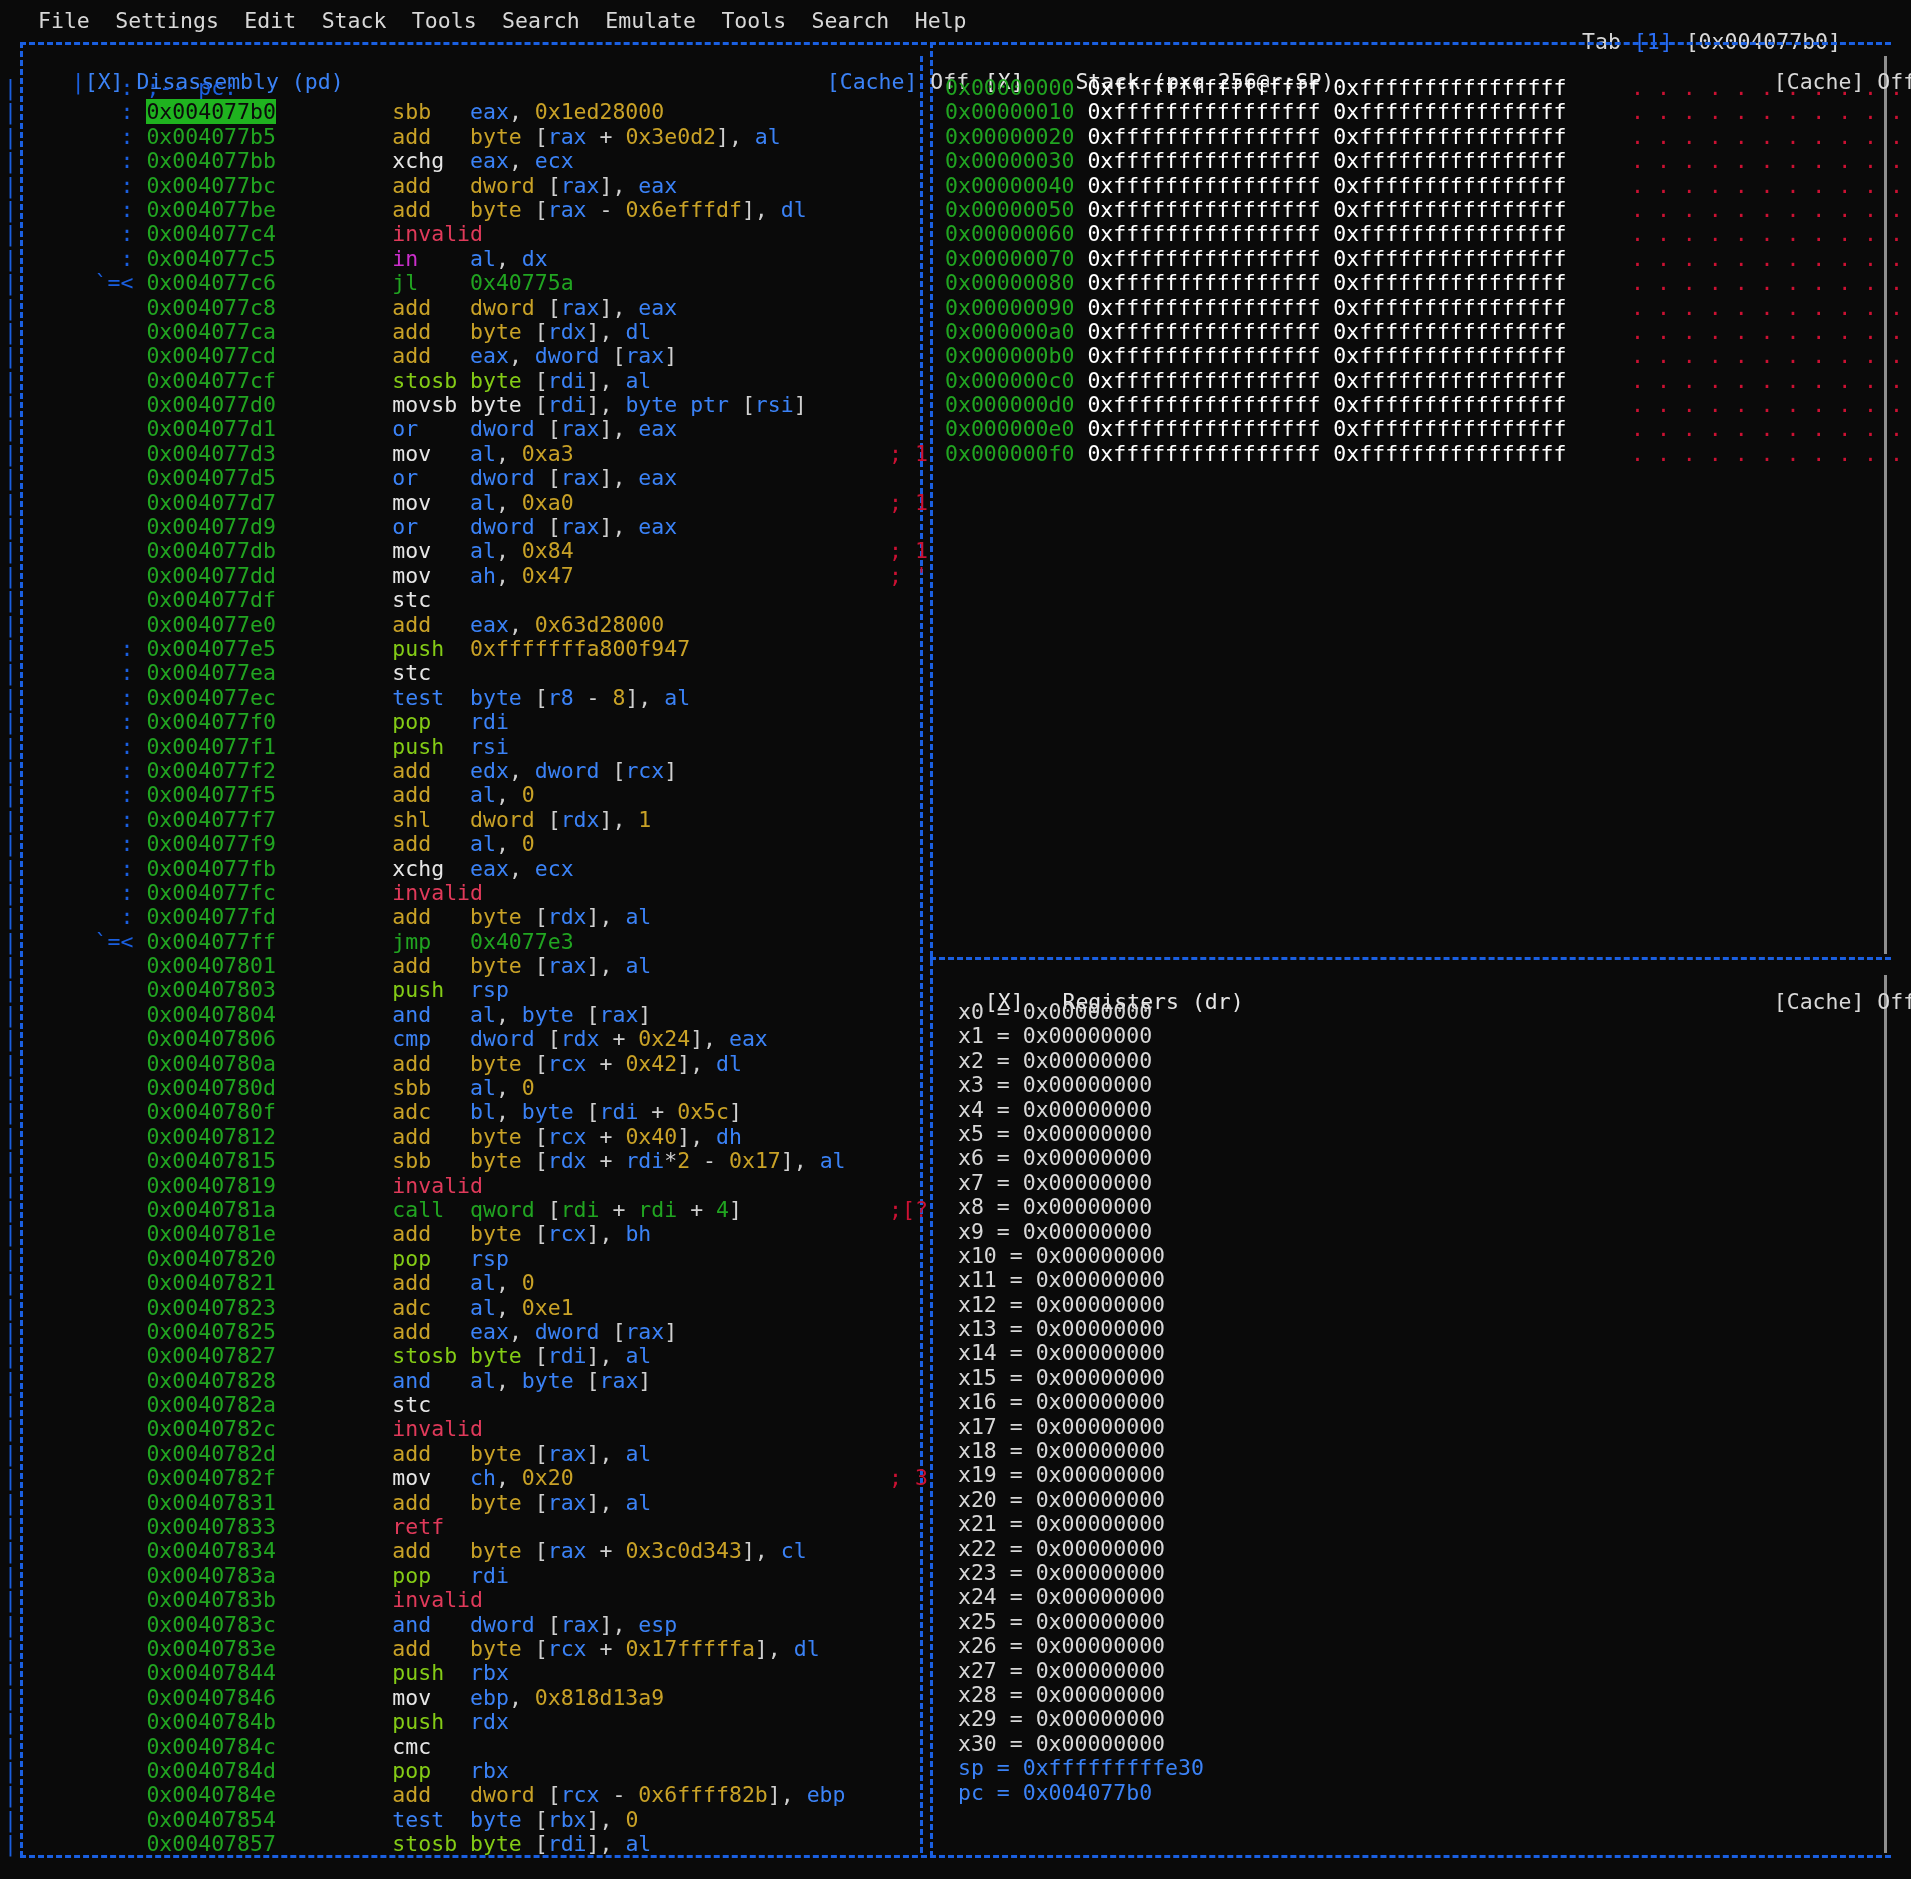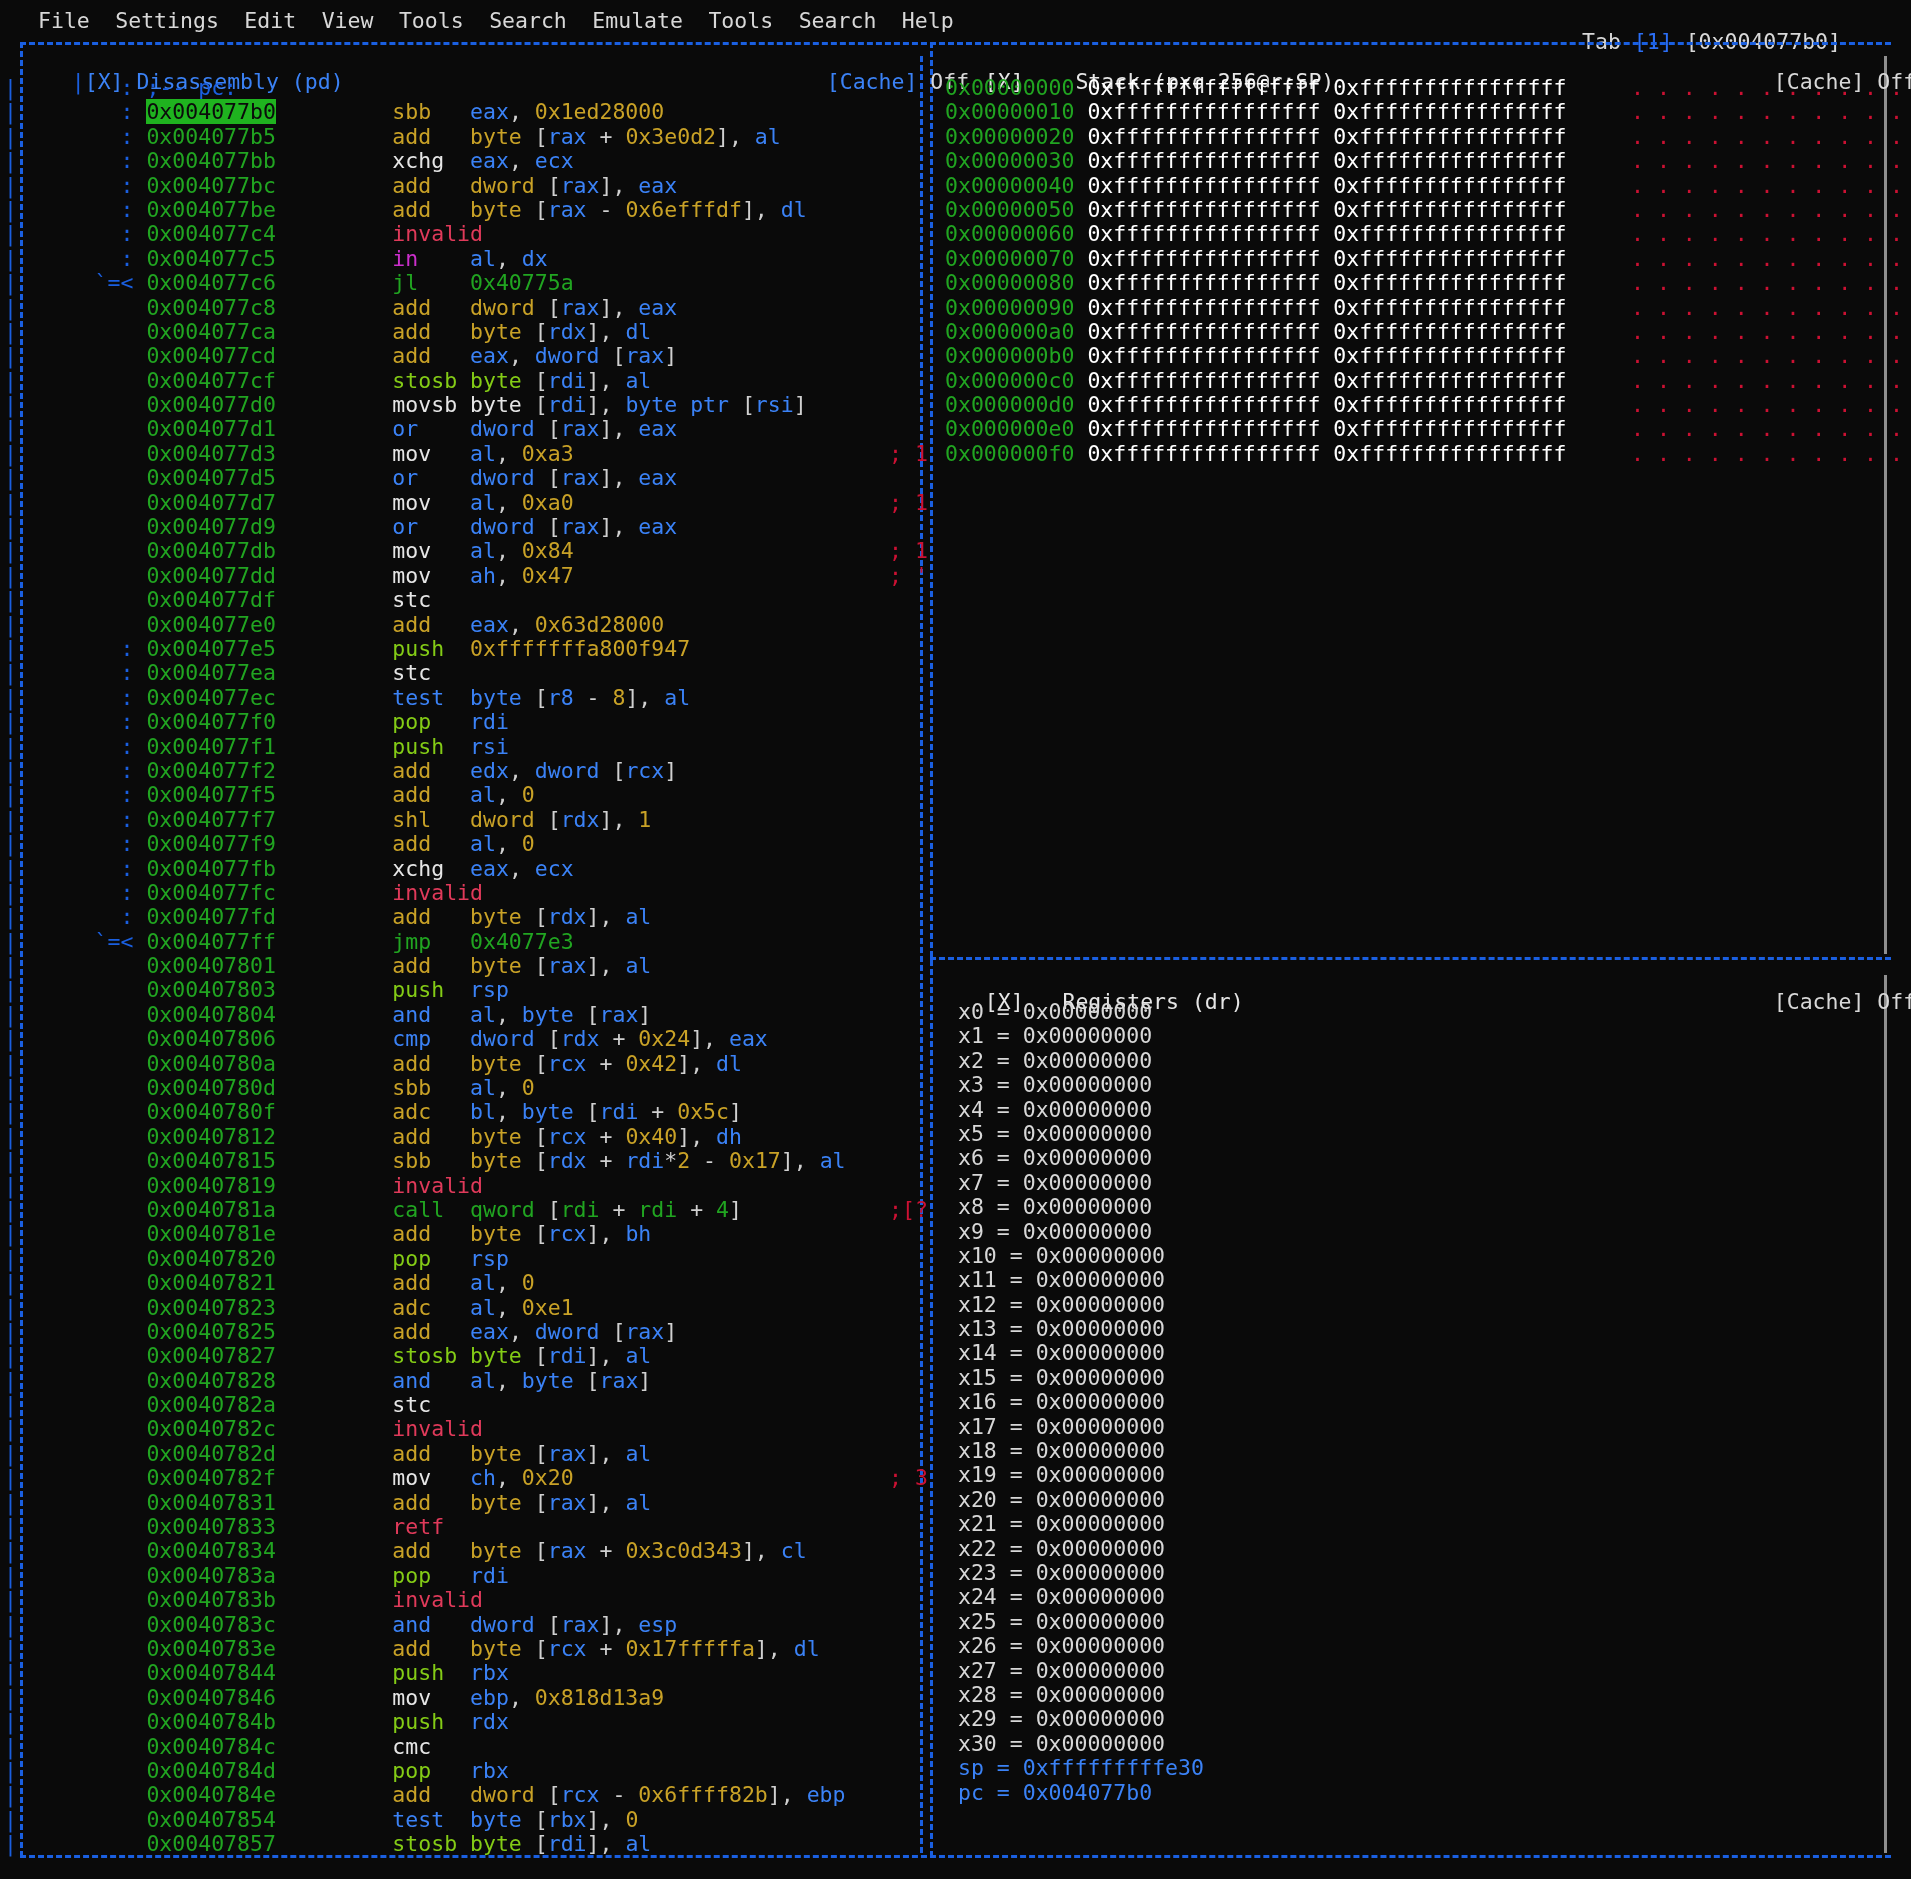--- a/index.html
+++ b/index.html
@@ -137,21 +137,21 @@
 </style>
 </head>
 <body>
 
 <div class="screen">
 
   <div class="menubar" id="menubar">
       <span class="mi">File</span>
       <span class="mi">Settings</span>
       <span class="mi">Edit</span>
-      <span class="mi">View</span>
+      <span class="mi">Stack</span>
       <span class="mi">Tools</span>
       <span class="mi">Search</span>
       <span class="mi">Emulate</span>
       <span class="mi">Tools</span>
       <span class="mi">Search</span>
       <span class="mi">Help</span>
     </div>
 
   <div class="tabinfo">
     <span>Tab</span><span> </span><span class="num">[1]</span><span> </span><span>[0x004077b0]</span>

